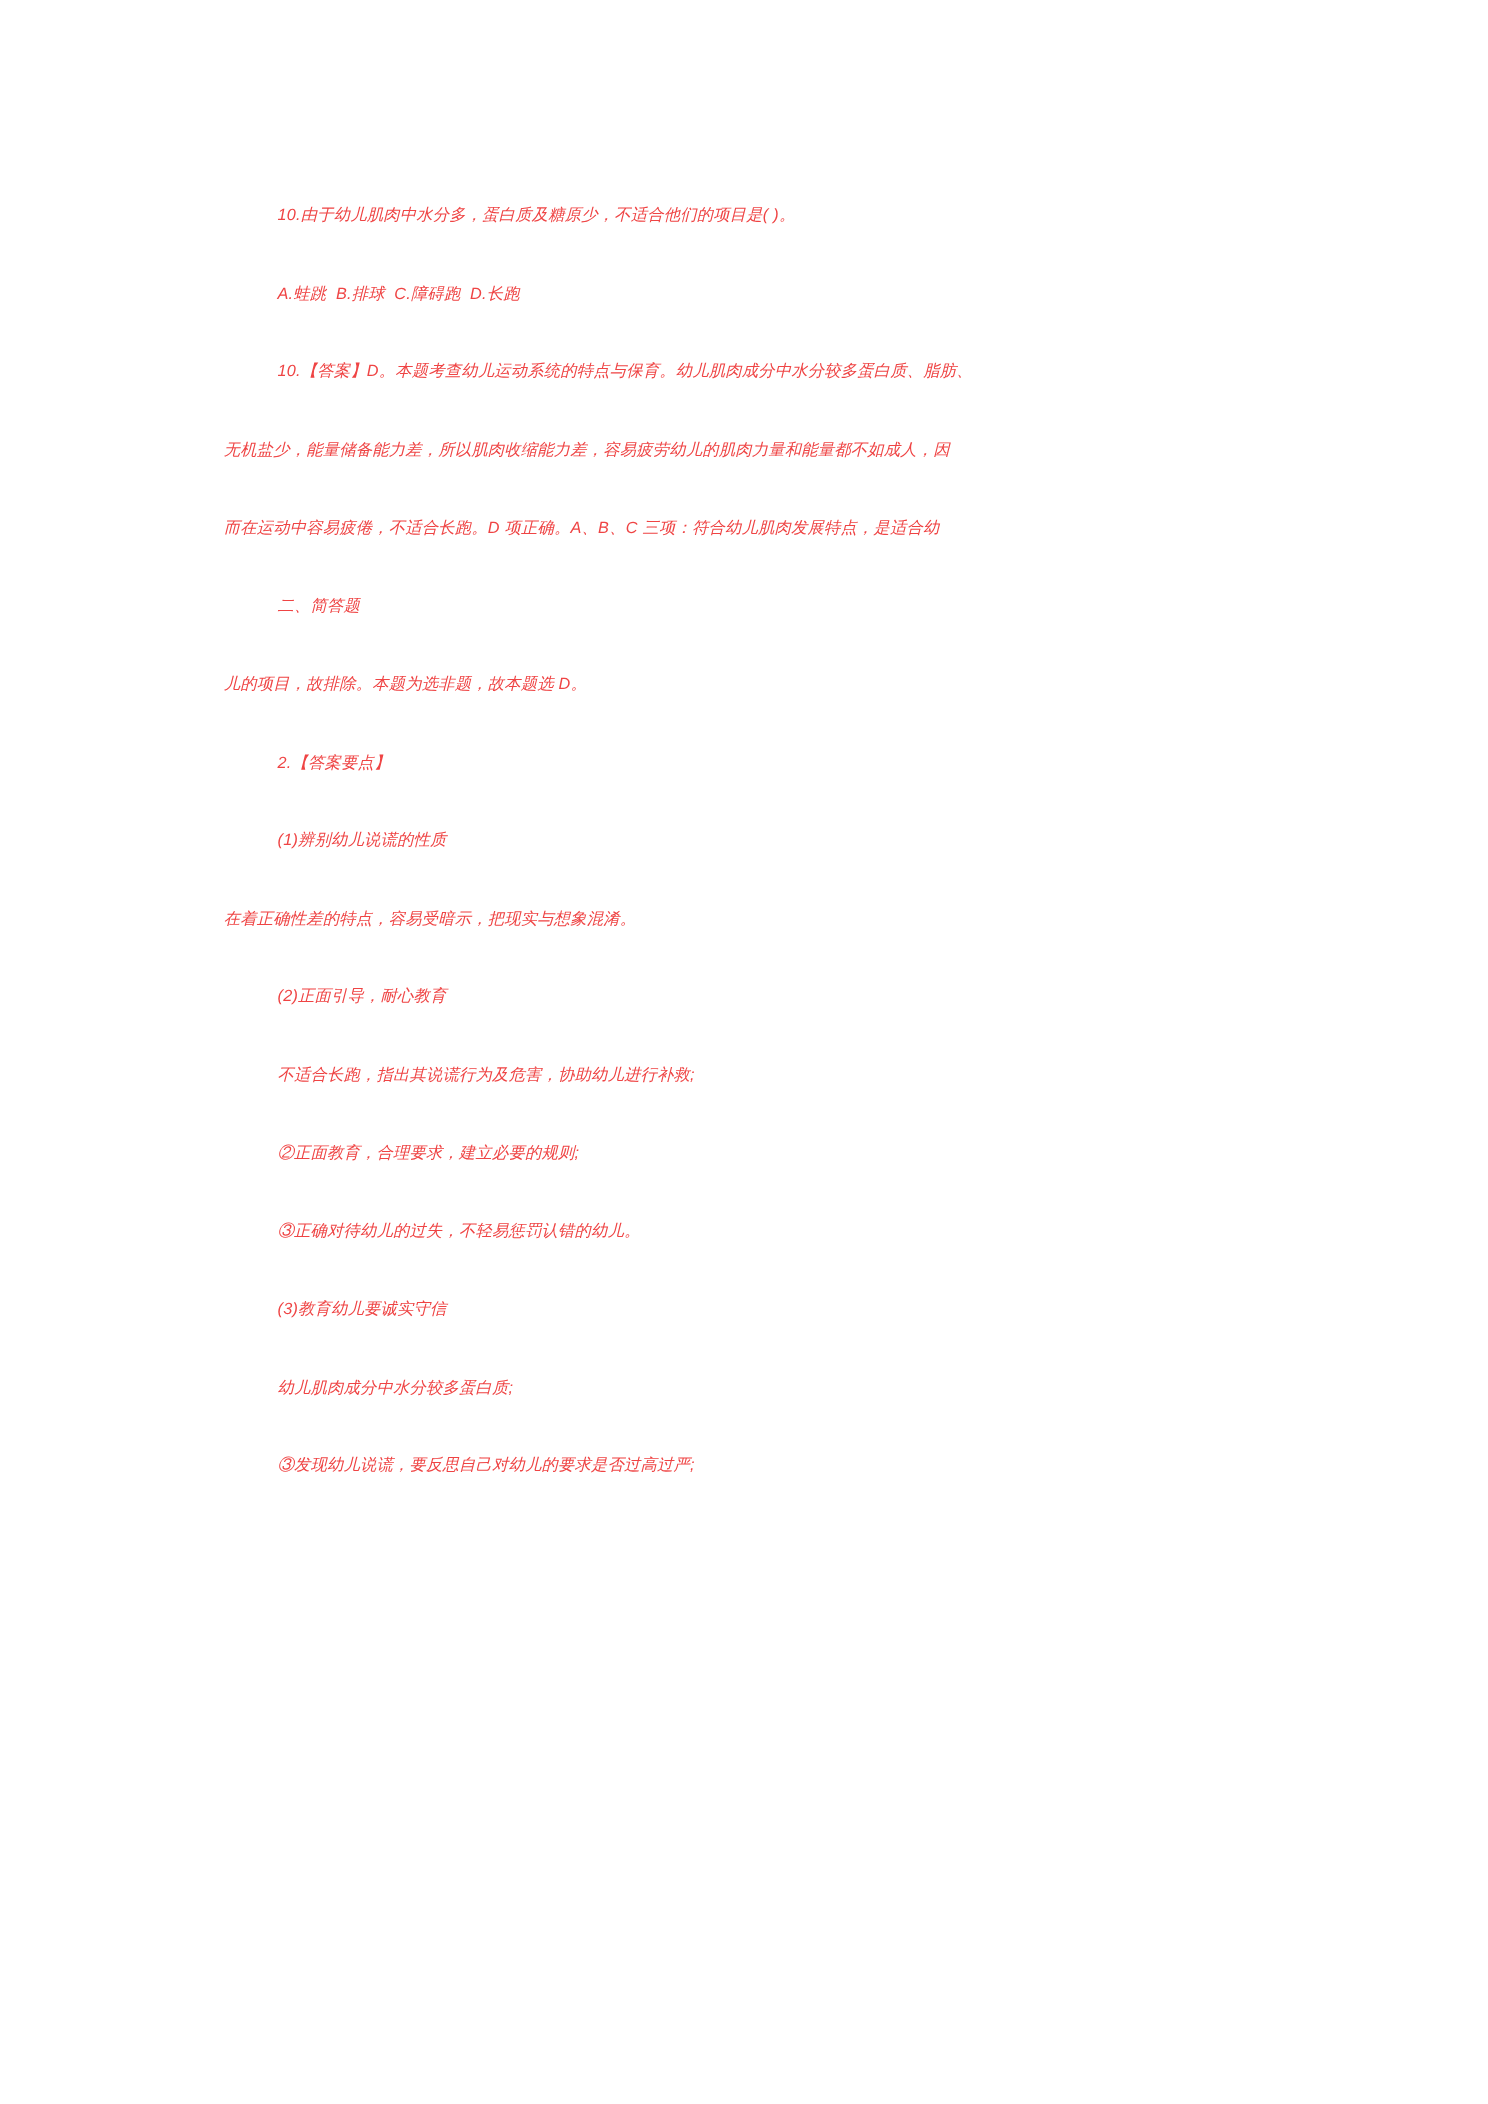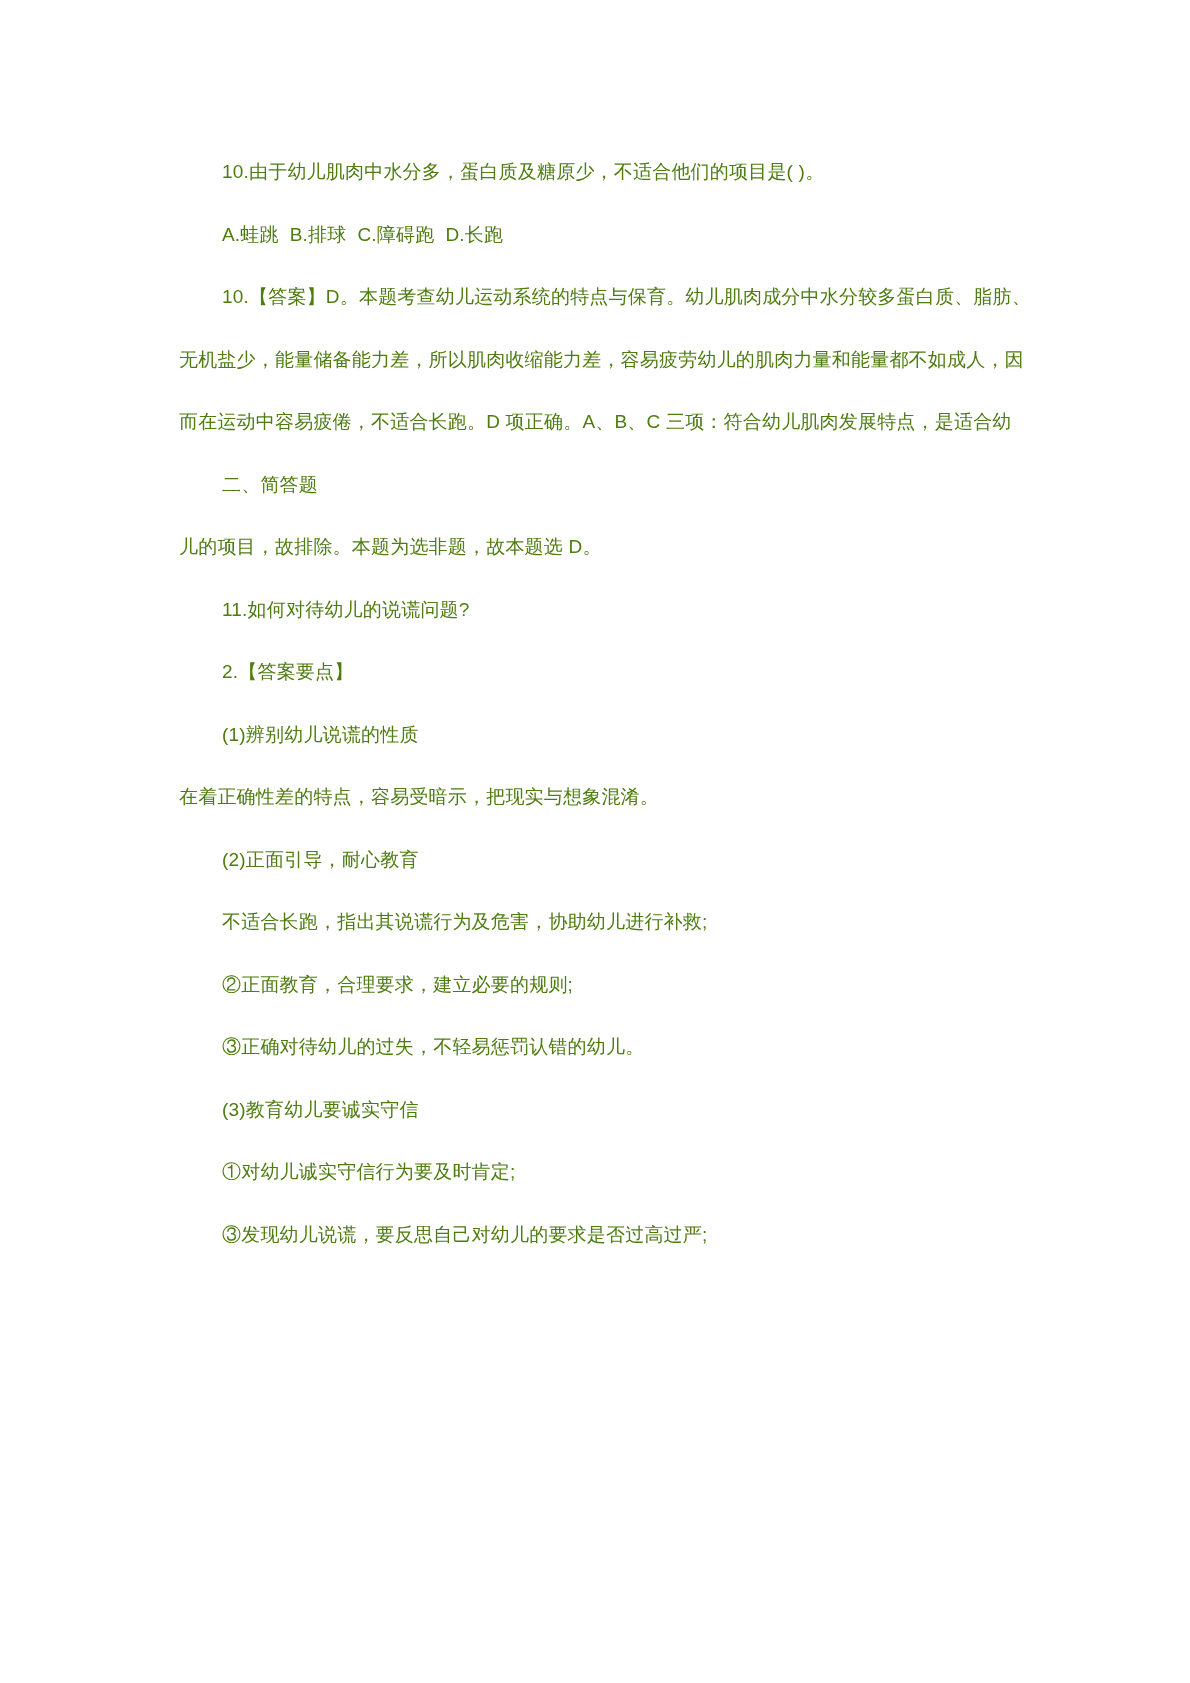--- a/index.html
+++ b/index.html
@@ -17,46 +17,46 @@
   }
   .doc-content {
     position: absolute;
     top: 141px;
     left: 179px;
     width: 860px;
   }
   .text-line {
     height: 62.5px;
     line-height: 62.5px;
-    font-size: 19px;
-    color: #4d7c0f;
+    font-size: 13px;
+    color: #ef4444;
     white-space: pre;
     letter-spacing: 0.2px;
+    font-style: italic;
   }
   .text-line.indent {
     padding-left: 43px;
   }
 </style>
 </head>
 <body>
 
 <div class="page">
   <div class="doc-content">
     <div class="text-line indent">10.由于幼儿肌肉中水分多，蛋白质及糖原少，不适合他们的项目是( )。</div>
     <div class="text-line indent">A.蛙跳  B.排球  C.障碍跑  D.长跑</div>
     <div class="text-line indent">10.【答案】D。本题考查幼儿运动系统的特点与保育。幼儿肌肉成分中水分较多蛋白质、脂肪、</div>
     <div class="text-line">无机盐少，能量储备能力差，所以肌肉收缩能力差，容易疲劳幼儿的肌肉力量和能量都不如成人，因</div>
     <div class="text-line">而在运动中容易疲倦，不适合长跑。D 项正确。A、B、C 三项：符合幼儿肌肉发展特点，是适合幼</div>
     <div class="text-line indent">二、简答题</div>
     <div class="text-line">儿的项目，故排除。本题为选非题，故本题选 D。</div>
-    <div class="text-line indent">11.如何对待幼儿的说谎问题?</div>
     <div class="text-line indent">2.【答案要点】</div>
     <div class="text-line indent">(1)辨别幼儿说谎的性质</div>
     <div class="text-line">在着正确性差的特点，容易受暗示，把现实与想象混淆。</div>
     <div class="text-line indent">(2)正面引导，耐心教育</div>
     <div class="text-line indent">不适合长跑，指出其说谎行为及危害，协助幼儿进行补救;</div>
     <div class="text-line indent">②正面教育，合理要求，建立必要的规则;</div>
     <div class="text-line indent">③正确对待幼儿的过失，不轻易惩罚认错的幼儿。</div>
     <div class="text-line indent">(3)教育幼儿要诚实守信</div>
-    <div class="text-line indent">①对幼儿诚实守信行为要及时肯定;</div>
+    <div class="text-line indent">幼儿肌肉成分中水分较多蛋白质;</div>
     <div class="text-line indent">③发现幼儿说谎，要反思自己对幼儿的要求是否过高过严;</div>
   </div>
 </div>
 
 </body></html>

